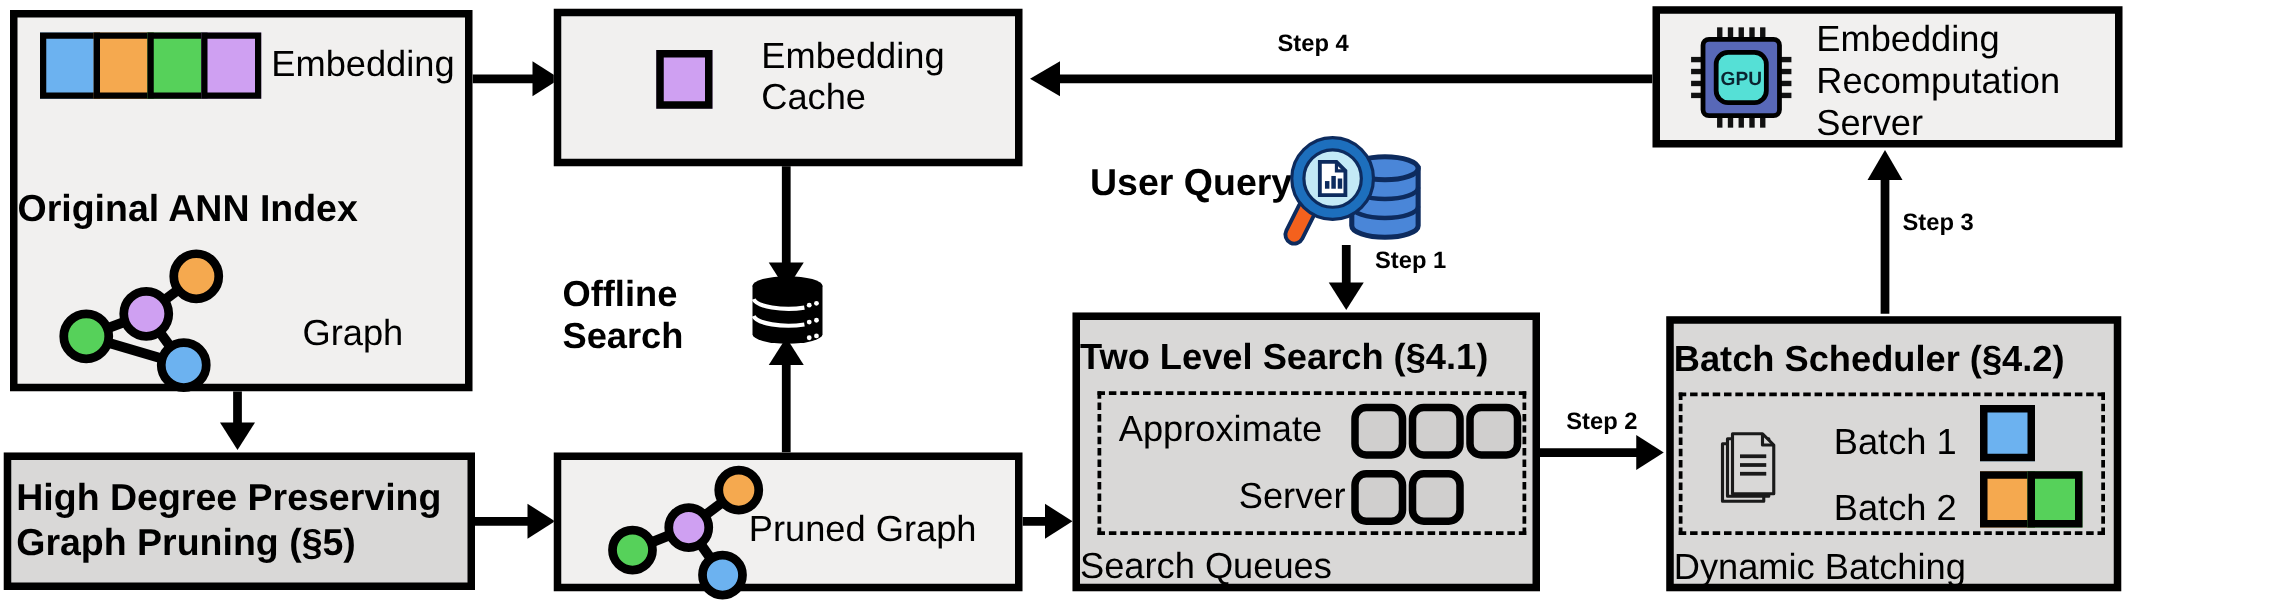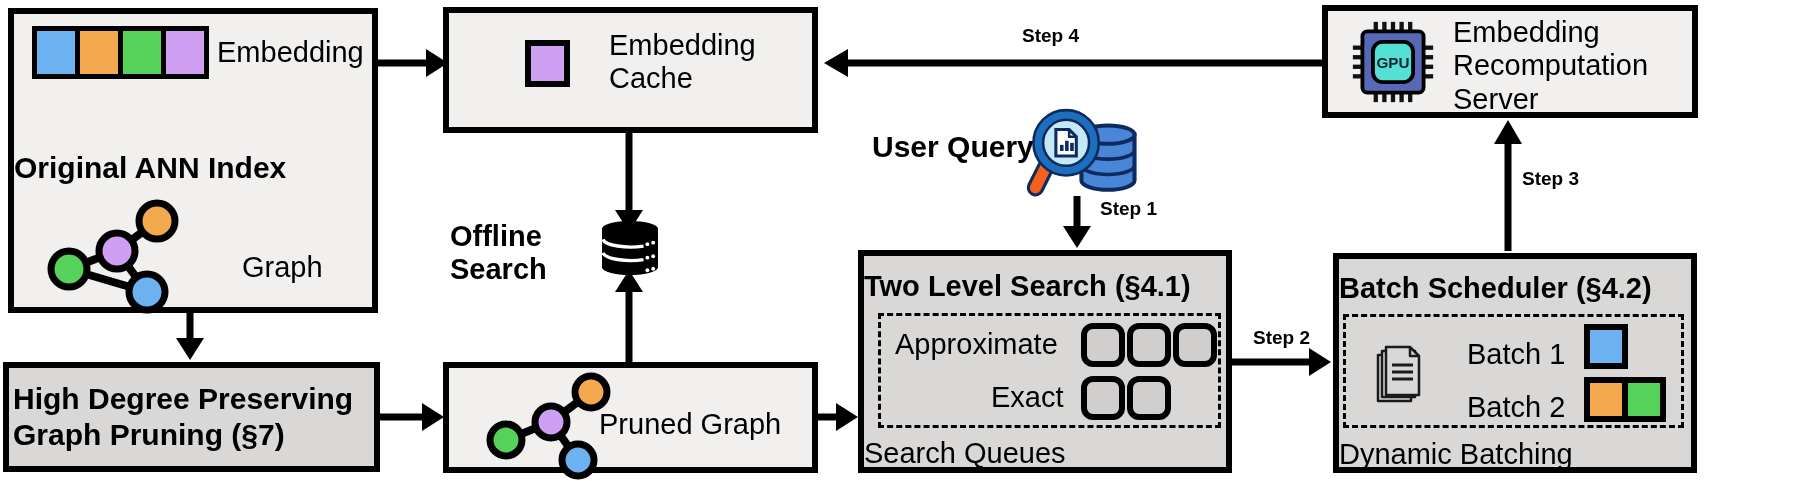--- a/index.html
+++ b/index.html
@@ -177,21 +177,21 @@
           <line x1="77" y1="60" x2="87" y2="60"></line>
       </g>
       <rect x="13" y="13" width="64" height="64" rx="5" fill="var(--c-gpu_body)" stroke="#000" stroke-width="4"></rect>
       <rect x="24" y="24" width="42" height="42" rx="10" fill="var(--c-gpu_screen)" stroke="#000" stroke-width="4"></rect>
       <text x="45" y="51" text-anchor="middle" font-size="16" font-weight="bold" fill="#0a2430" font-family="Liberation Sans, sans-serif">GPU</text>
     </svg>
     <div class="lbl" style="left:125px;top:5px;width:230px;">Embedding Recomputation Server</div>
   </div>
 
   <div class="box dark" style="left:3px;top:362px;width:377px;height:110px;">
-    <div class="lbl bold center" style="left:4px;top:13px;width:357px;font-size:30px;line-height:1.2;">High Degree Preserving Graph Pruning (§7)</div>
+    <div class="lbl bold center" style="left:4px;top:13px;width:357px;font-size:30px;line-height:1.2;">High Degree Preserving Graph Pruning (§5)</div>
   </div>
 
   <div class="box light" style="left:443px;top:362px;width:375px;height:111px;">
     <svg style="left:22px;top:6px;" width="150" height="103" viewBox="0 0 150 103">
       <g stroke="#000" stroke-width="8">
         <line x1="120" y1="18" x2="80" y2="48"></line>
         <line x1="80" y1="48" x2="35" y2="66"></line>
         <line x1="80" y1="48" x2="107" y2="86"></line>
       </g>
       <g stroke="#000" stroke-width="7">
@@ -206,21 +206,21 @@
 
   <div class="box dark" style="left:858px;top:250px;width:374px;height:223px;">
     <div class="lbl bold center" style="left:0;top:14px;width:362px;">Two Level Search (§4.1)</div>
     <div class="dashedbox" style="left:14px;top:57px;width:343px;height:115px;">
       <div class="lbl" style="left:14px;top:12px;">Approximate</div>
       <div class="qrow" style="left:200px;top:7px;">
           <div class="qslot"></div>
           <div class="qslot"></div>
           <div class="qslot"></div>
         </div>
-      <div class="lbl" style="left:110px;top:65px;">Exact</div>
+      <div class="lbl" style="left:110px;top:65px;">Server</div>
       <div class="qrow" style="left:200px;top:60px;">
           <div class="qslot"></div>
           <div class="qslot"></div>
         </div>
     </div>
     <div class="lbl center" style="left:0;top:181px;width:362px;">Search Queues</div>
   </div>
 
   <div class="box dark" style="left:1333px;top:253px;width:364px;height:220px;">
     <div class="lbl bold center" style="left:0;top:13px;width:352px;">Batch Scheduler (§4.2)</div>

